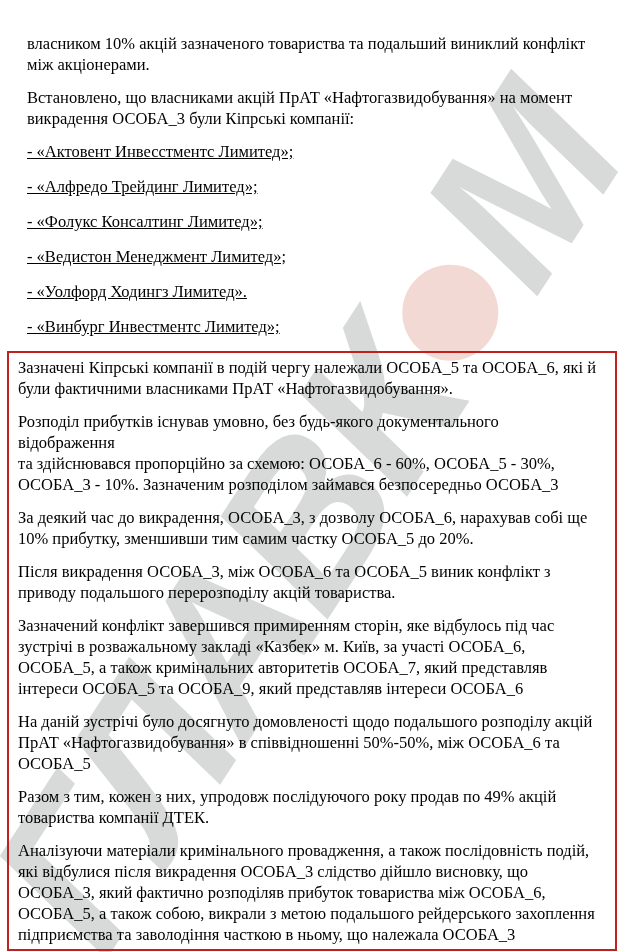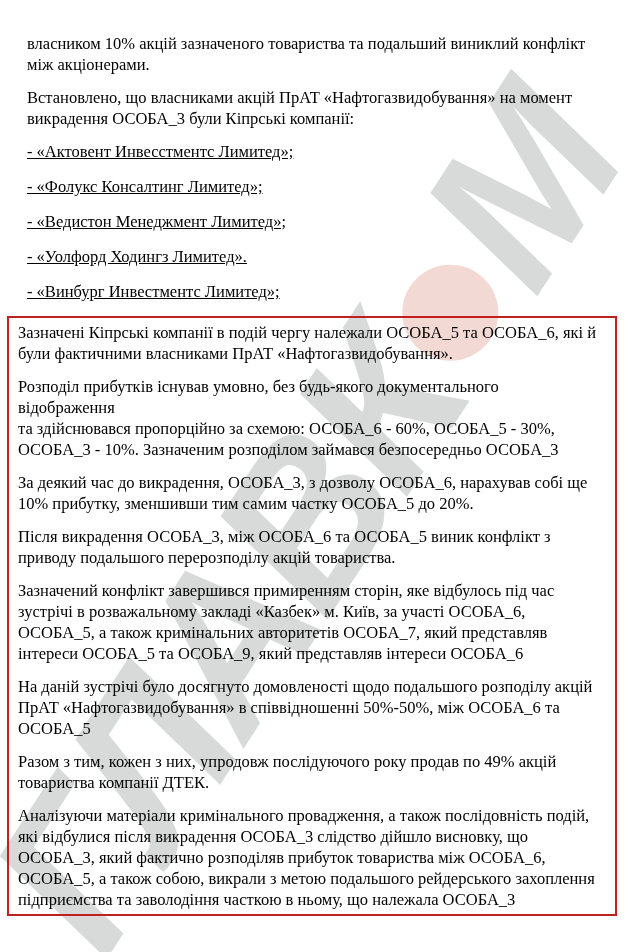--- a/index.html
+++ b/index.html
@@ -71,20 +71,21 @@
 
   <div class="content">
 
     <p class="para">власником 10% акцій зазначеного товариства та подальший виниклий конфлікт
 між акціонерами.</p>
     <p class="para">Встановлено, що власниками акцій ПрАТ «Нафтогазвидобування» на момент
 викрадення ОСОБА_3 були Кіпрські компанії:</p>
 
     <div>
       <p class="company">- «Актовент Инвесстментс Лимитед»;</p>
+      <p class="company">- «Алфредо Трейдинг Лимитед»;</p>
       <p class="company">- «Фолукс Консалтинг Лимитед»;</p>
       <p class="company">- «Ведистон Менеджмент Лимитед»;</p>
       <p class="company">- «Уолфорд Ходингз Лимитед».</p>
       <p class="company">- «Винбург Инвестментс Лимитед»;</p>
     </div>
 
     <div class="highlight-box">
       <p class="para">Зазначені Кіпрські компанії в подій чергу належали ОСОБА_5 та ОСОБА_6, які й
 були фактичними власниками ПрАТ «Нафтогазвидобування».</p>
       <p class="para">Розподіл прибутків існував умовно, без будь-якого документального відображення

